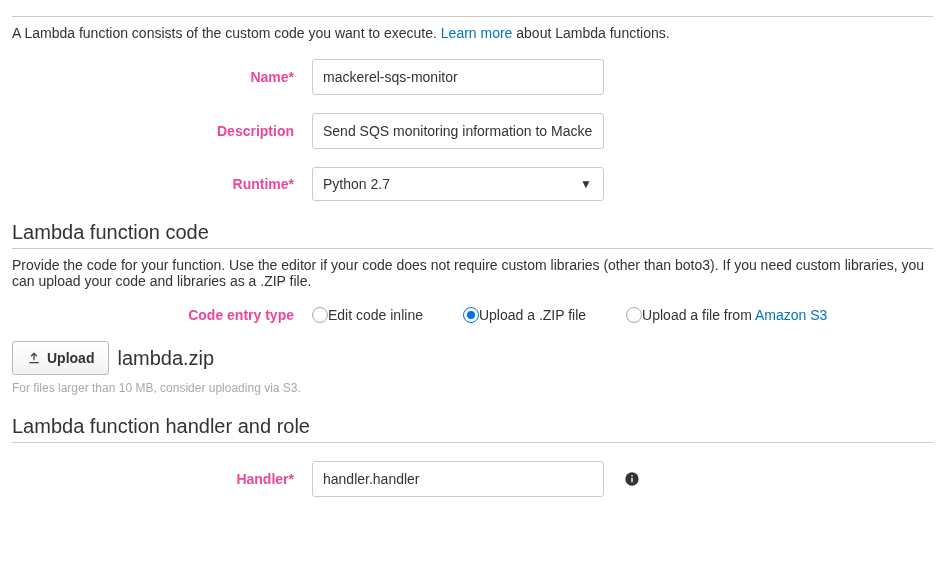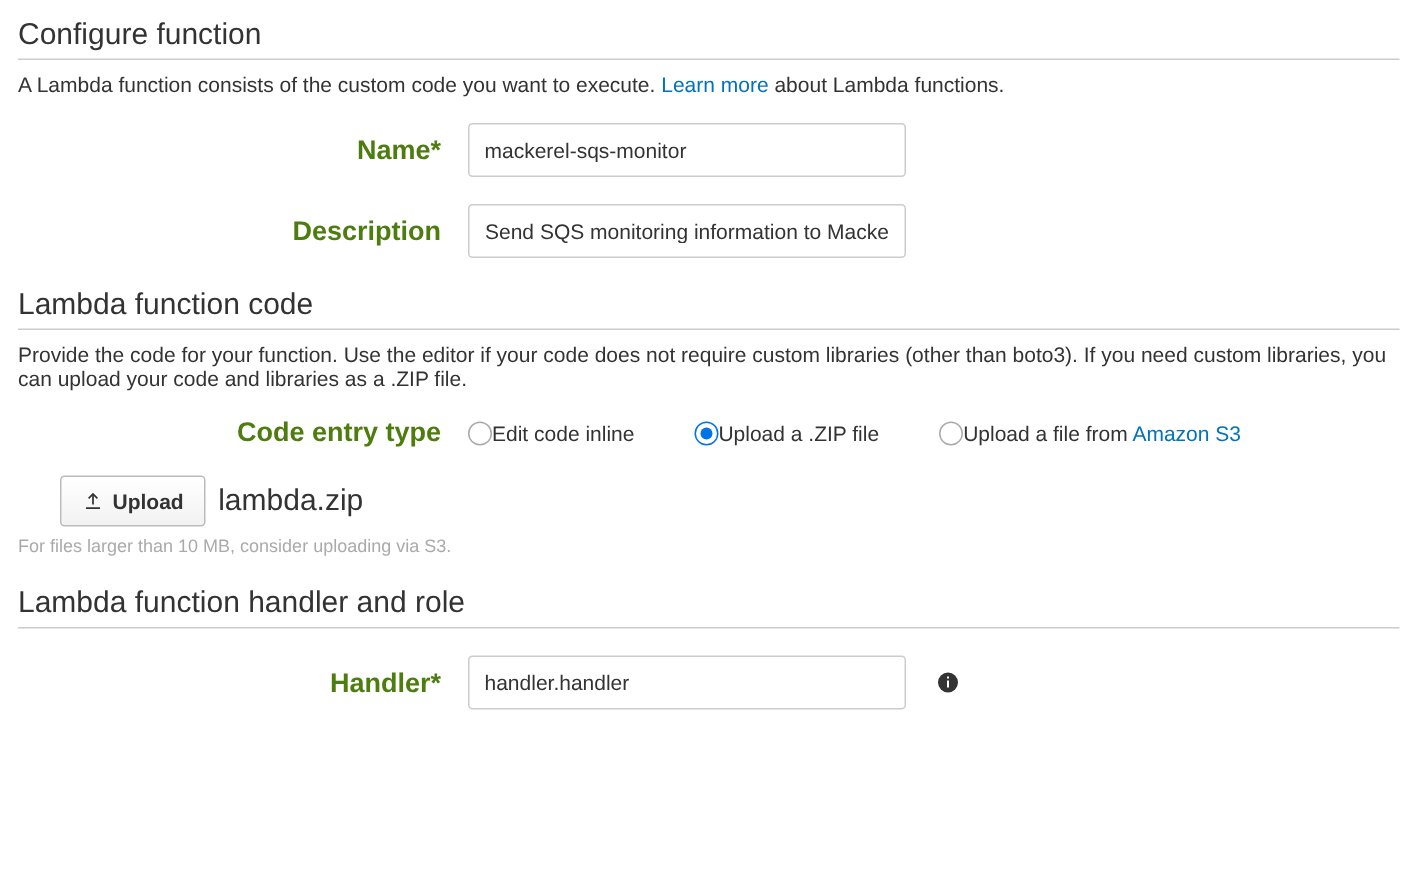--- a/index.html
+++ b/index.html
@@ -33,22 +33,22 @@
     .form-row {
       display: flex;
       align-items: center;
       margin-bottom: 18px;
     }
     .form-label {
       width: 300px;
       text-align: right;
       padding-right: 18px;
       font-weight: 600;
-      font-size: 18px;
-      color: #4d7c0f;
+      font-size: 14px;
+      color: #ec4899;
     }
     .form-control {
       display: flex;
       align-items: center;
       gap: 10px;
     }
     input[type="text"].text-input {
       width: 292px;
       height: 36px;
       padding: 4px 10px;
@@ -147,61 +147,68 @@
       color: #aaa;
     }
     .package-block .form-control {
       flex-direction: column;
       align-items: flex-start;
       gap: 6px;
     }
     .package-row {
       display: flex;
       align-items: center;
-      margin-left: 28px;
     }
     .info-icon {
       width: 16px;
       height: 16px;
       color: #333;
       display: inline-flex;
       align-items: center;
       justify-content: center;
       font-weight: bold;
       font-size: 14px;
       margin-left: 10px;
     }
     .info-icon svg { width:16px; height:16px; }
     .section-block { margin-bottom: 14px; }
     .section-sub { margin-top: 20px; }
   </style>
 </head>
 <body>
 
 <div class="section-block">
-  <div class="section-title">Configure function</div>
   <hr class="divider">
   <div class="section-desc">
     <span>A Lambda function consists of the custom code you want to execute. </span><a class="link">Learn more</a><span> about Lambda functions.</span>
   </div>
 
   <div class="form-row">
     <div class="form-label">Name*</div>
     <div class="form-control">
       <input type="text" class="text-input" value="mackerel-sqs-monitor" style="">
     </div>
   </div>
 
   <div class="form-row">
     <div class="form-label">Description</div>
     <div class="form-control">
       <input type="text" class="text-input" value="Send SQS monitoring information to Mackerel" style="">
     </div>
   </div>
 
+  <div class="form-row">
+    <div class="form-label">Runtime*</div>
+    <div class="form-control">
+      <div class="select-wrap">
+        <div class="select-display">Python 2.7</div>
+        <span class="caret">▼</span>
+      </div>
+    </div>
+  </div>
 </div>
 
 <div class="section-block section-sub">
   <div class="section-title">Lambda function code</div>
   <hr class="divider">
   <div class="section-desc">Provide the code for your function. Use the editor if your code does not require custom libraries (other than boto3). If you need custom libraries, you can upload your code and libraries as a .ZIP file.</div>
 
   <div class="form-row">
     <div class="form-label">Code entry type</div>
     <div class="form-control">

